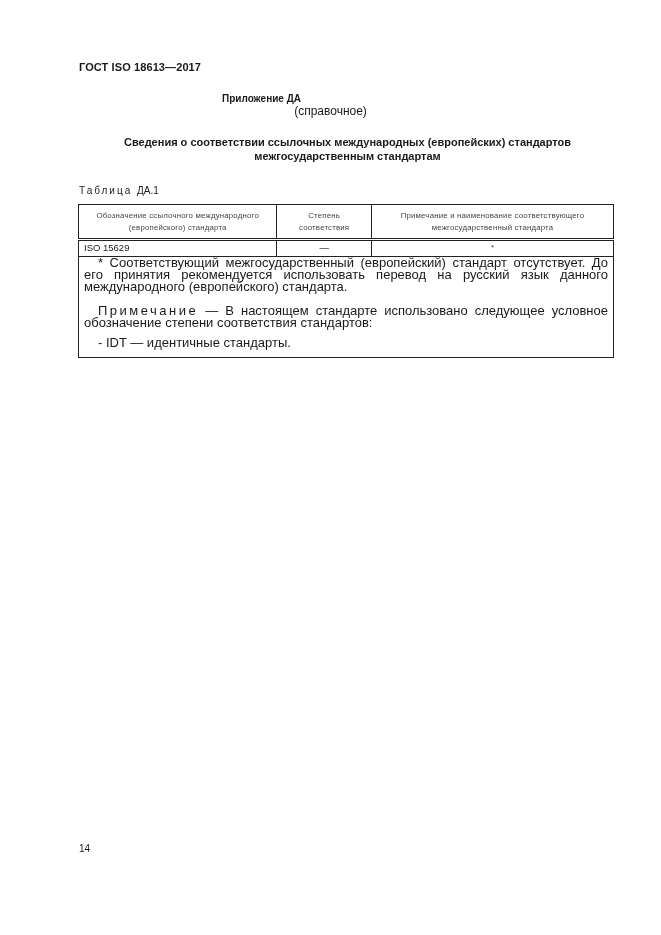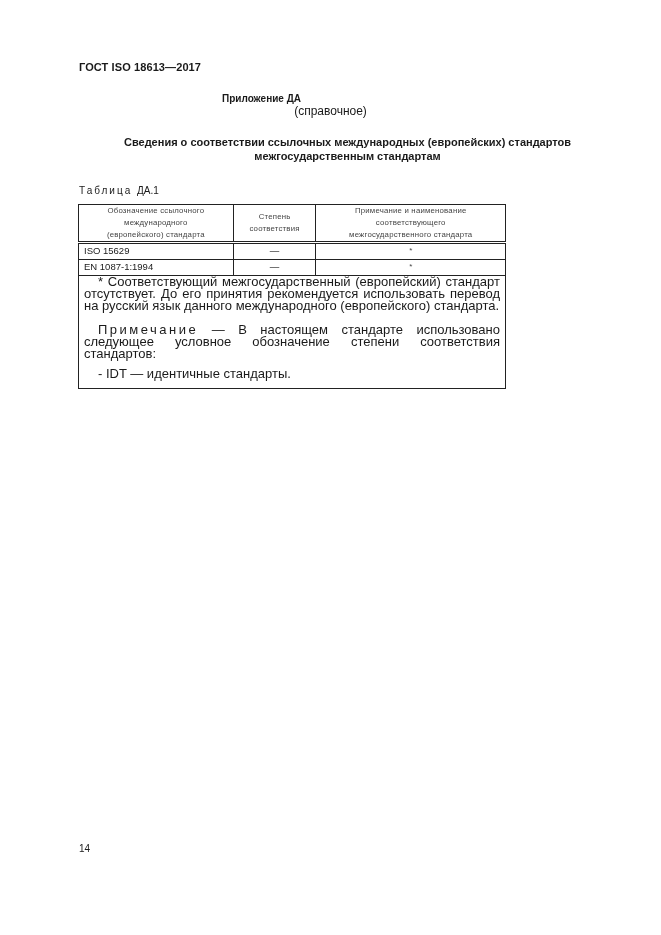--- a/index.html
+++ b/index.html
@@ -60,21 +60,21 @@
       letter-spacing: 2px;
     }
     .table-caption .num {
       letter-spacing: 0;
       margin-top: 25px;
     }
     table.std {
       position: absolute;
       left: 78px;
       top: 204px;
-      width: 428px;
+      width: 536px;
       border-collapse: collapse;
       font-size: 9.5px;
       line-height: 13px;
     }
     table.std td, table.std th {
       border: 1px solid #222;
       padding: 0 5px;
       vertical-align: top;
     }
     table.std th {
@@ -143,32 +143,27 @@
       <th class="col1">
         <div>Обозначение ссылочного международного</div>
         <div>(европейского) стандарта</div>
       </th>
       <th class="col2">
         <div>Степень</div>
         <div>соответствия</div>
       </th>
       <th class="col3">
         <div>Примечание и наименование соответствующего</div>
-        <div>межгосударственного стандарта</div>
+        <div>межгосударственный стандарта</div>
       </th>
     </tr>
   </thead>
   <tbody>
     <tr class="r2">
       <td>ISO 15629</td>
-      <td class="center">—</td>
-      <td class="asterisk">*</td>
-    </tr>
-    <tr class="r3">
-      <td>EN 1087-1:1994</td>
       <td class="center">—</td>
       <td class="asterisk">*</td>
     </tr>
     <tr>
       <td class="notes" colspan="3">
         <p class="note-p">* Соответствующий межгосударственный (европейский) стандарт отсутствует. До его принятия рекомендуется использовать перевод на русский язык данного международного (европейского) стандарта.</p>
         <p class="note-p"><span class="note-label">Примечание</span><span> — В настоящем стандарте использовано следующее условное обозначение степени соответствия стандартов:</span></p>
         <div class="note-list">- IDT — идентичные  стандарты.</div>
       </td>
     </tr>

